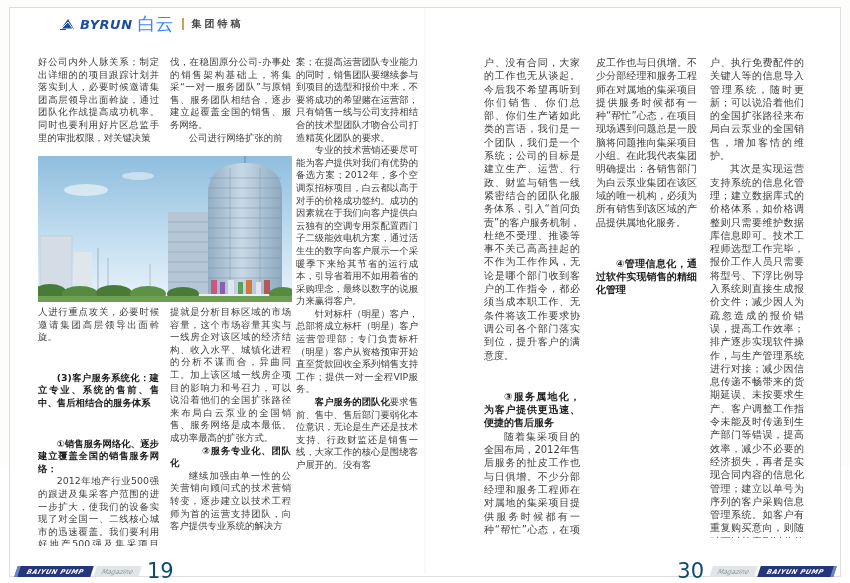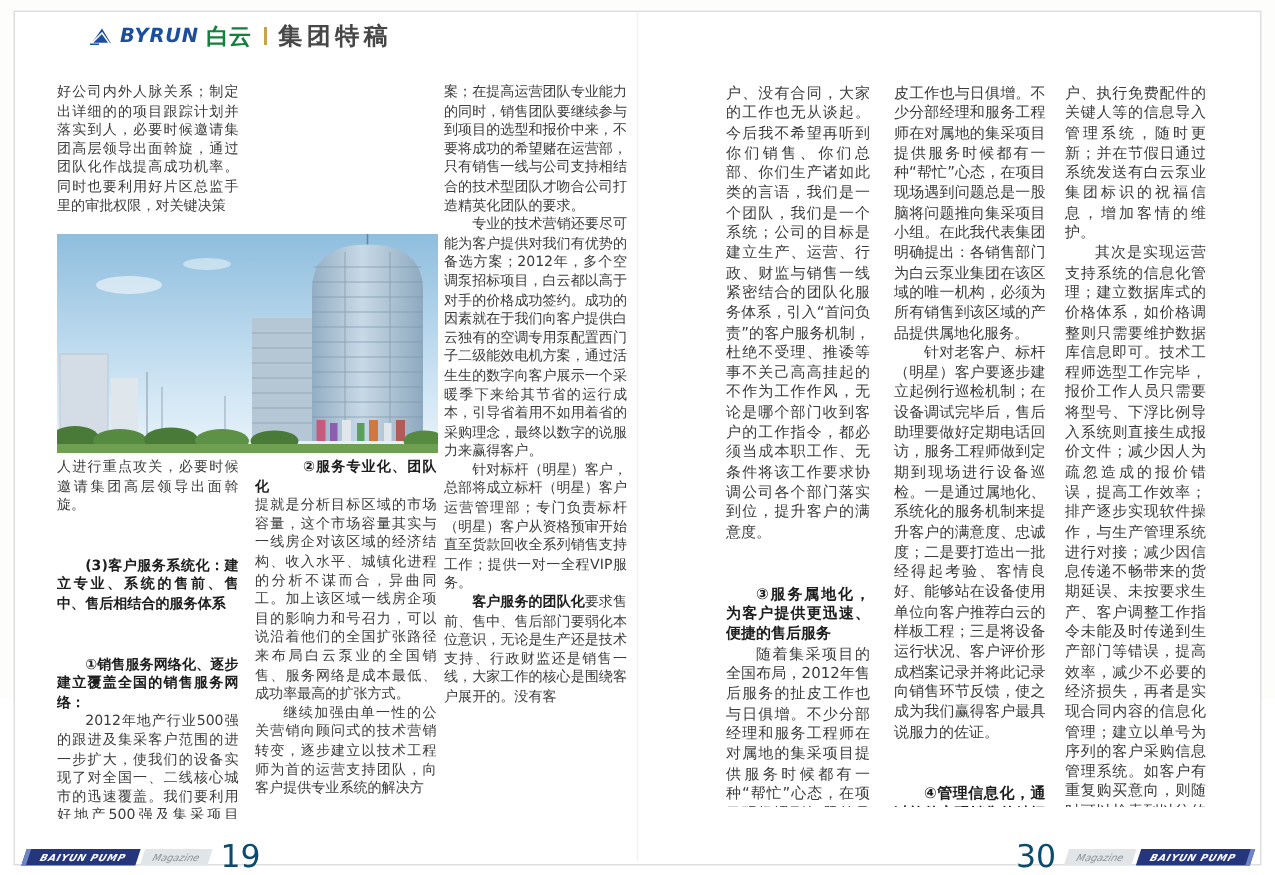--- a/index.html
+++ b/index.html
@@ -5,23 +5,23 @@
   html,body{margin:0;padding:0;width:850px;height:583px;background:#fff;overflow:hidden;
     font-family:"DejaVu Sans","Liberation Sans",sans-serif;}
   .stage{position:relative;width:850px;height:466px;background:#fdfdfc;}
   .scan-edge{position:absolute;left:9px;top:7px;width:830px;height:568px;border:1px solid #dedede;background:#fff;}
   .gutter{position:absolute;left:424px;top:8px;width:2px;height:566px;
     background:linear-gradient(90deg,rgba(0,0,0,0),rgba(0,0,0,.05),rgba(0,0,0,0));}
 
   
   .hdr{position:absolute;left:60px;top:16px;height:16px;display:flex;align-items:center;gap:5px;}
   .hdr .byrun{font-size:13px;font-weight:bold;font-style:italic;color:#1b4e9b;letter-spacing:.5px;}
-  .hdr .byrun-cn{font-size:15px;font-weight:bold;color:#15803d;font-style:normal;}
+  .hdr .byrun-cn{font-size:18px;font-weight:normal;color:#3b82f6;font-style:normal;}
   .hdr .bar{width:2px;height:12px;background:#c9a24e;margin:0 3px;}
-  .hdr .section{font-size:16px;color:#474747;letter-spacing:3px;font-weight:bold;}
+  .hdr .section{font-size:10px;color:#474747;letter-spacing:3px;font-weight:bold;}
 
   
   .col{position:absolute;overflow:hidden;color:#3c3c3c;text-align:justify;}
   .lp{font-size:9.4px;line-height:12.6px;}
   .rp{font-size:10px;line-height:13.3px;}
   .blk{margin:0;text-align:justify;}
   .blk.cont{text-indent:0;}
   .blk.para{text-indent:2em;}
   .blk.bold{text-indent:2em;font-weight:bold;color:#1e1e1e;margin-top:28px;}
   .blk.boldc{text-indent:3.4em;font-weight:bold;color:#1e1e1e;}
@@ -58,20 +58,24 @@
       </svg>
     </span>
     <span class="byrun">BYRUN</span>
     <span class="byrun-cn">白云</span>
     <span class="bar"></span>
     <span class="section">集团特稿</span>
   </div>
 
   <div class="col lp" style="left:38px;top:56px;width:121px;height:97px;">
       <p class="blk cont">好公司内外人脉关系；制定出详细的的项目跟踪计划并落实到人，必要时候邀请集团高层领导出面斡旋，通过团队化作战提高成功机率。同时也要利用好片区总监手里的审批权限，对关键决策</p>
+    </div>
+  <div class="col lp" style="left:170px;top:56px;width:121px;height:97px;">
+      <p class="blk cont">伐，在稳固原分公司-办事处的销售架构基础上，将集采“一对一服务团队”与原销售、服务团队相结合，逐步建立起覆盖全国的销售、服务网络。</p>
+      <p class="blk para">公司进行网络扩张的前</p>
     </div>
 
   <div class="photo">
     <svg width="254" height="146" viewBox="0 0 254 146">
       <defs>
         <linearGradient id="sky" x1="0" y1="0" x2="0" y2="1">
           <stop offset="0" stop-color="#8fbede"></stop>
             <stop offset="0.7" stop-color="#cfe5f4"></stop>
             <stop offset="1" stop-color="#e9f3fa"></stop>
         </linearGradient>
@@ -141,44 +145,43 @@
     </svg>
   </div>
 
   <div class="col lp" style="left:38px;top:306px;width:121px;height:240px;">
       <p class="blk cont">人进行重点攻关，必要时候邀请集团高层领导出面斡旋。</p>
       <p class="blk bold">(3)客户服务系统化：建立专业、系统的售前、售中、售后相结合的服务体系</p>
       <p class="blk bold">①销售服务网络化、逐步建立覆盖全国的销售服务网络：</p>
       <p class="blk para">2012年地产行业500强的跟进及集采客户范围的进一步扩大，使我们的设备实现了对全国一、二线核心城市的迅速覆盖。我们要利用好地产500强及集采项目多、项目覆盖全国的大好契机，紧跟一线房企的扩张步</p>
     </div>
   <div class="col lp" style="left:170px;top:306px;width:121px;height:240px;">
+      <p class="blk cont">提就是分析目标区域的市场容量，这个市场容量其实与一线房企对该区域的经济结构、收入水平、城镇化进程的分析不谋而合，异曲同工。加上该区域一线房企项目的影响力和号召力，可以说沿着他们的全国扩张路径来布局白云泵业的全国销售、服务网络是成本最低、成功率最高的扩张方式。</p>
       <p class="blk boldc">②服务专业化、团队化</p>
-      <p class="blk cont">提就是分析目标区域的市场容量，这个市场容量其实与一线房企对该区域的经济结构、收入水平、城镇化进程的分析不谋而合，异曲同工。加上该区域一线房企项目的影响力和号召力，可以说沿着他们的全国扩张路径来布局白云泵业的全国销售、服务网络是成本最低、成功率最高的扩张方式。</p>
       <p class="blk para">继续加强由单一性的公关营销向顾问式的技术营销转变，逐步建立以技术工程师为首的运营支持团队，向客户提供专业系统的解决方</p>
     </div>
   <div class="col lp" style="left:296px;top:56px;width:122px;height:478px;">
       <p class="blk cont">案；在提高运营团队专业能力的同时，销售团队要继续参与到项目的选型和报价中来，不要将成功的希望赌在运营部，只有销售一线与公司支持相结合的技术型团队才吻合公司打造精英化团队的要求。</p>
       <p class="blk para">专业的技术营销还要尽可能为客户提供对我们有优势的备选方案；2012年，多个空调泵招标项目，白云都以高于对手的价格成功签约。成功的因素就在于我们向客户提供白云独有的空调专用泵配置西门子二级能效电机方案，通过活生生的数字向客户展示一个采暖季下来给其节省的运行成本，引导省着用不如用着省的采购理念，最终以数字的说服力来赢得客户。</p>
       <p class="blk para">针对标杆（明星）客户，总部将成立标杆（明星）客户运营管理部；专门负责标杆（明星）客户从资格预审开始直至货款回收全系列销售支持工作；提供一对一全程VIP服务。</p>
       <p class="blk para"><b>客户服务的团队化</b>要求售前、售中、售后部门要弱化本位意识，无论是生产还是技术支持、行政财监还是销售一线，大家工作的核心是围绕客户展开的。没有客</p>
     </div>
 
   <div class="col rp" style="left:484px;top:56px;width:96px;height:482px;">
       <p class="blk cont">户、没有合同，大家的工作也无从谈起。今后我不希望再听到你们销售、你们总部、你们生产诸如此类的言语，我们是一个团队，我们是一个系统；公司的目标是建立生产、运营、行政、财监与销售一线紧密结合的团队化服务体系，引入“首问负责”的客户服务机制，杜绝不受理、推诿等事不关己高高挂起的不作为工作作风，无论是哪个部门收到客户的工作指令，都必须当成本职工作、无条件将该工作要求协调公司各个部门落实到位，提升客户的满意度。</p>
       <p class="blk bold">③服务属地化，为客户提供更迅速、便捷的售后服务</p>
       <p class="blk para">随着集采项目的全国布局，2012年售后服务的扯皮工作也与日俱增。不少分部经理和服务工程师在对属地的集采项目提供服务时候都有一种“帮忙”心态，在项目现场遇到问题总是一股脑将问题推向集采项目小组。在此我代表集团明确提出：各销售部门为白云泵业集团在该区域的唯一机构，必须为所有销售到该区域的产品提供属地化服务。</p>
       <p class="blk para">2012年售后服务的扯</p>
     </div>
   <div class="col rp" style="left:596px;top:56px;width:101px;height:482px;">
       <p class="blk cont">皮工作也与日俱增。不少分部经理和服务工程师在对属地的集采项目提供服务时候都有一种“帮忙”心态，在项目现场遇到问题总是一股脑将问题推向集采项目小组。在此我代表集团明确提出：各销售部门为白云泵业集团在该区域的唯一机构，必须为所有销售到该区域的产品提供属地化服务。</p>
-      <p class="blk para">针对老客户、标杆（明星）客户要逐步建立起例行巡检机制；在设备调试完毕后，售后助理要做好定期电话回访，服务工程师做到定期到现场进行设备巡检。一是通过属地化、系统化的服务机制来提升客户的满意度、忠诚度；二是要打造出一批经得起考验、客情良好、能够站在设备使用单位向客户推荐白云的样板工程；三是将设备运行状况、客户评价形成档案记录并将此记录向销售环节反馈，使之成为我们赢得客户最具说服力的佐证。</p>
       <p class="blk bold">④管理信息化，通过软件实现销售的精细化管理</p>
     </div>
   <div class="col rp" style="left:710px;top:56px;width:94px;height:482px;">
-      <p class="blk cont">户、执行免费配件的关键人等的信息导入管理系统，随时更新；并在节假日通过系统发送有白云泵业集团标识的祝福信息，增加客情的维护。</p>
+      <p class="blk cont">户、执行免费配件的关键人等的信息导入管理系统，随时更新；可以说沿着他们的全国扩张路径来布局白云泵业的全国销售，增加客情的维护。</p>
       <p class="blk para">其次是实现运营支持系统的信息化管理；建立数据库式的价格体系，如价格调整则只需要维护数据库信息即可。技术工程师选型工作完毕，报价工作人员只需要将型号、下浮比例导入系统则直接生成报价文件；减少因人为疏忽造成的报价错误，提高工作效率；排产逐步实现软件操作，与生产管理系统进行对接；减少因信息传递不畅带来的货期延误、未按要求生产、客户调整工作指令未能及时传递到生产部门等错误，提高效率，减少不必要的经济损失，再者是实现合同内容的信息化管理；建立以单号为序列的客户采购信息管理系统。如客户有重复购买意向，则随时可以检索到以往的采购记录、报价；检索到配件的型号、规格、配置等信息，降低客户重复购买的时间成本，避免出现业务人员打数个电话也没有结果的现象发生。</p>
       <p class="blk para">最后是销售过程的信息</p>
     </div>
 
   <div class="foot foot-left">
     <span class="brandplate">BAIYUN PUMP</span>
     <span class="magplate">Magazine</span>
     <span class="pageno">19</span>
   </div>
   <div class="foot foot-right">

